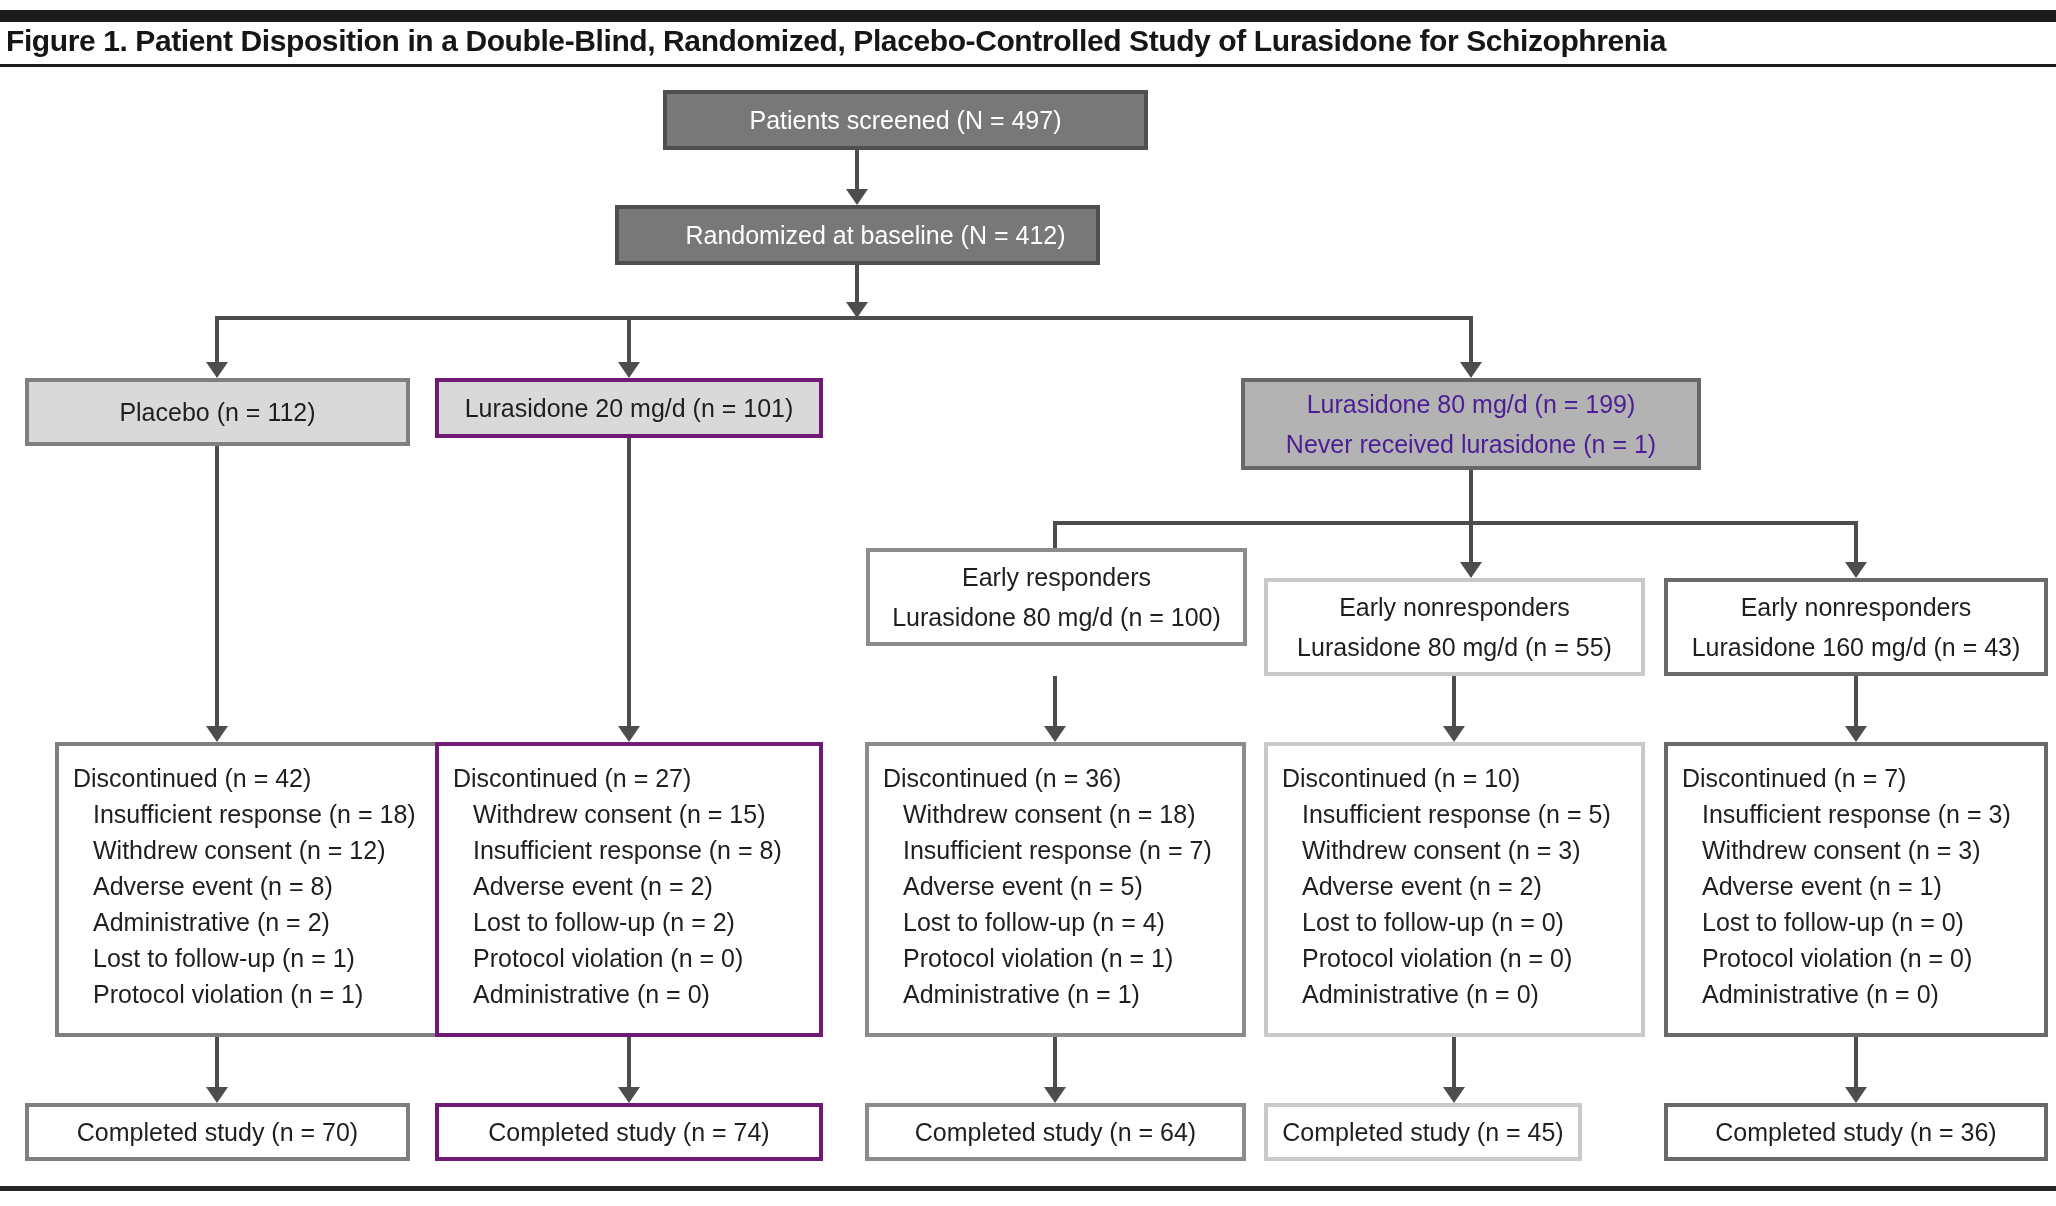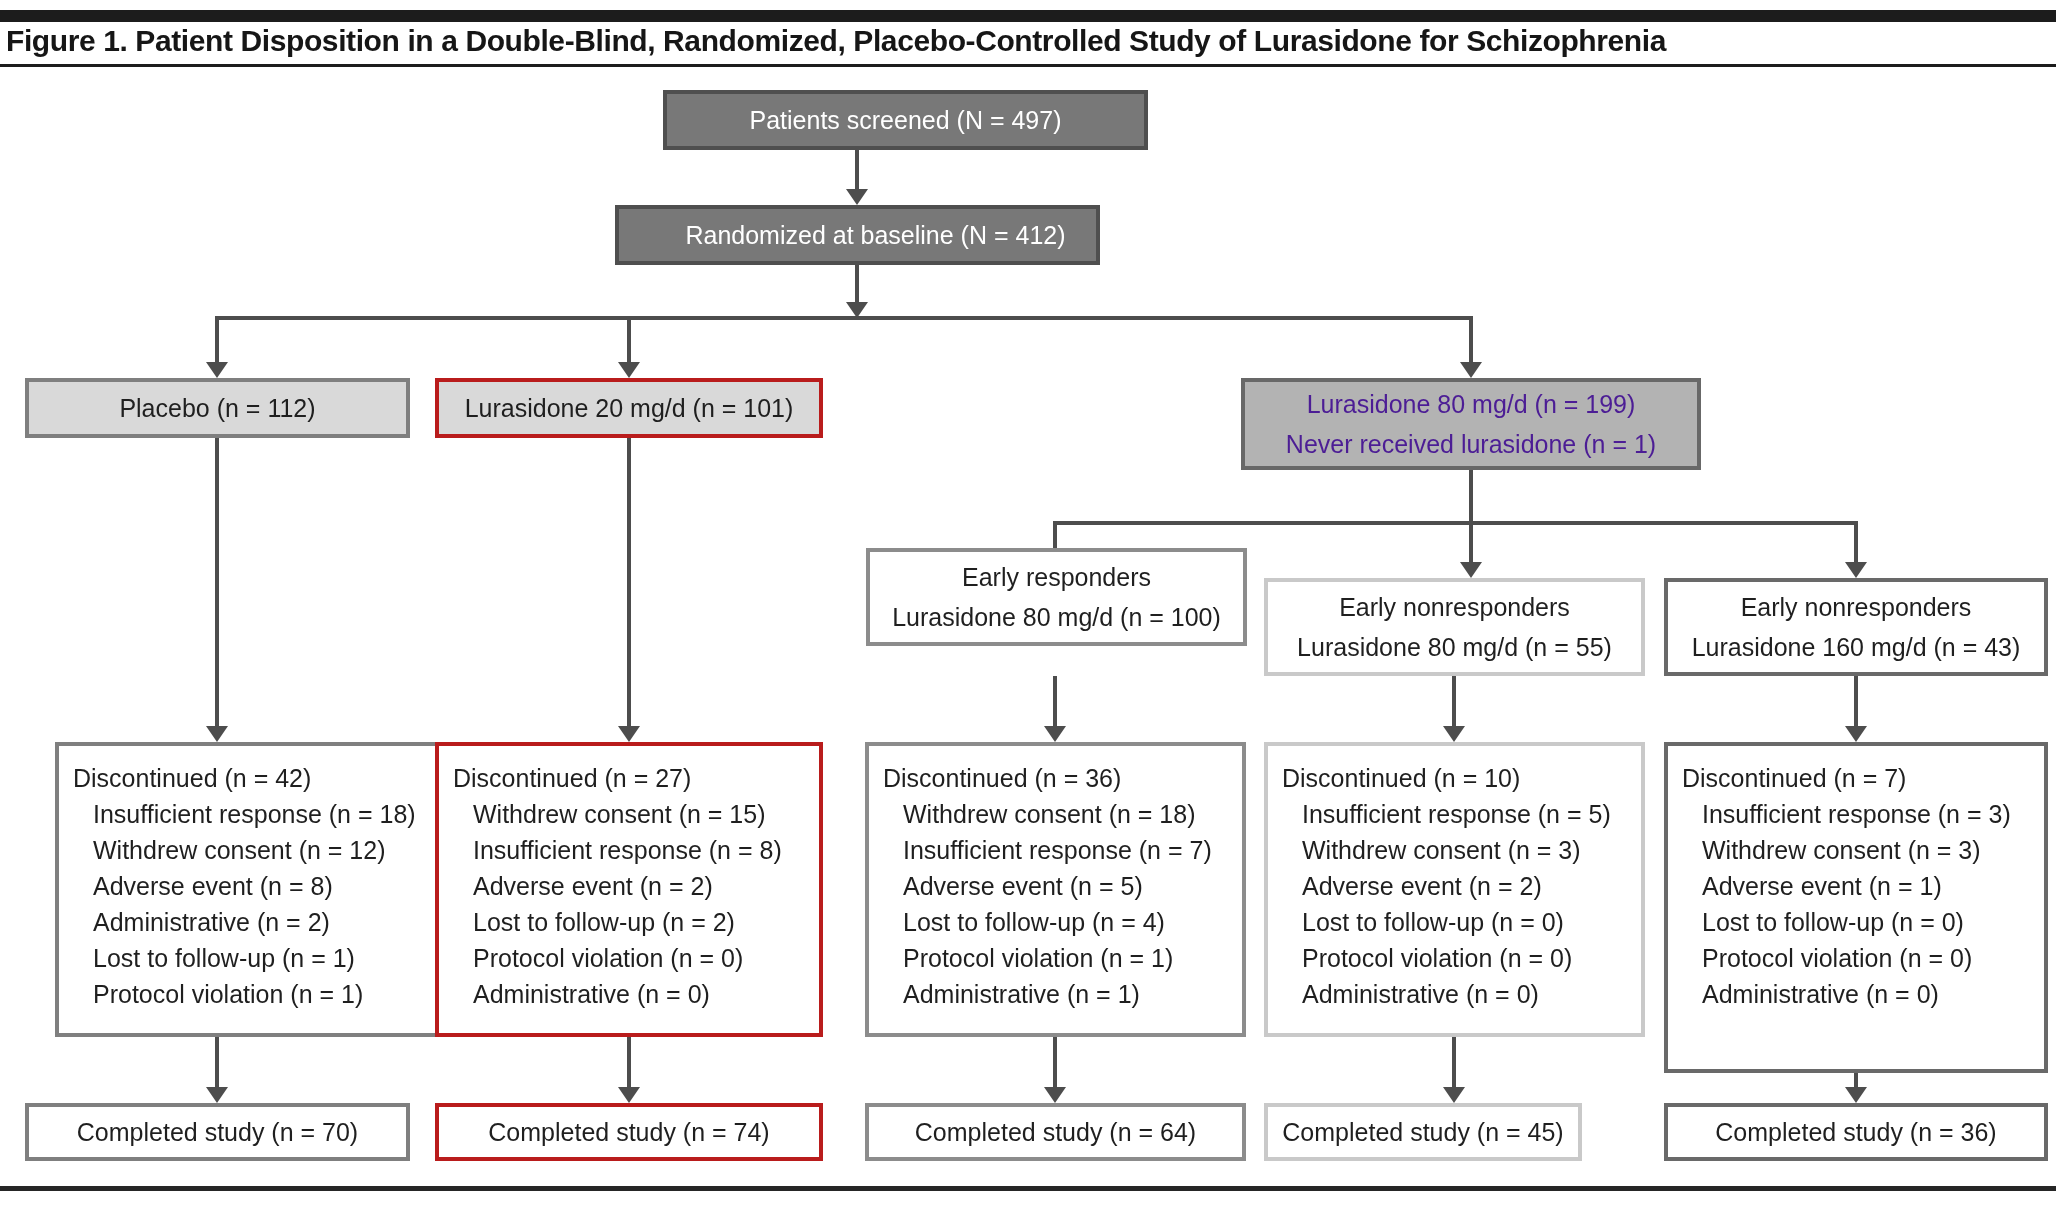--- a/index.html
+++ b/index.html
@@ -17,21 +17,21 @@
 
   
   .fbox{display:flex;flex-direction:column;justify-content:center;align-items:center;
     text-align:center;font-size:25px;line-height:34px;background:#ffffff;}
   .fbox.dark{background:#787878;border:4px solid #4f4f4f;color:#ffffff;}
   .fbox.arm-light{background:#d9d9d9;color:#1f1f1f;}
   .fbox.arm-mid{background:#b3b3b3;border:4px solid #686868;color:#4c1d95;}
   .two-line{line-height:40px;}
 
   .b-c1{border:4px solid #7f7f7f;}
-  .b-c2{border:4px solid #b91c1c;align-items:center;}
+  .b-c2{border:4px solid #701a75;align-items:center;}
   .b-c3{border:4px solid #8c8c8c;}
   .b-c4{border:4px solid #c9c9c9;}
   .b-c5{border:4px solid #696969;}
 
   
   .dbox{font-size:25px;line-height:36px;background:#ffffff;
     padding:14px 8px 0 14px;text-align:left;white-space:nowrap;}
   .dbox .reason{padding-left:20px;}
 
   #connectors{left:0;top:0;width:2056px;height:1206px;pointer-events:none;}
@@ -88,21 +88,21 @@
   </g>
 </svg>
 
 <div class="abs fbox dark" style="left:615px;top:90px;width:485px;height:60px;margin-left:48px;">
   <span>Patients screened (N = 497)</span>
 </div>
 <div class="abs fbox dark" style="left:615px;top:205px;width:485px;height:60px;padding-left:36px;">
   <span>Randomized at baseline (N = 412)</span>
 </div>
 
-<div class="abs fbox arm-light b-c1" style="left:25px;top:378px;width:385px;height:60px;">
+<div class="abs fbox arm-light b-c1" style="left:25px;top:378px;width:385px;height:68px;">
   <span>Placebo (n = 112)</span>
 </div>
 <div class="abs fbox arm-light b-c2" style="left:435px;top:378px;width:388px;height:60px;">
   <span>Lurasidone 20 mg/d (n = 101)</span>
 </div>
 <div class="abs fbox arm-mid two-line" style="left:1241px;top:378px;width:460px;height:92px;">
   <span>Lurasidone 80 mg/d (n = 199)</span>
   <span>Never received lurasidone (n = 1)</span>
 </div>
 
@@ -148,21 +148,21 @@
 </div>
 <div class="abs dbox b-c4" style="left:1264px;top:742px;width:381px;height:295px;">
   <div>Discontinued (n = 10)</div>
   <div class="reason">Insufficient response (n = 5)</div>
   <div class="reason">Withdrew consent (n = 3)</div>
   <div class="reason">Adverse event (n = 2)</div>
   <div class="reason">Lost to follow-up (n = 0)</div>
   <div class="reason">Protocol violation (n = 0)</div>
   <div class="reason">Administrative (n = 0)</div>
 </div>
-<div class="abs dbox b-c5" style="left:1664px;top:742px;width:384px;height:331px;">
+<div class="abs dbox b-c5" style="left:1664px;top:742px;width:384px;height:295px;">
   <div>Discontinued (n = 7)</div>
   <div class="reason">Insufficient response (n = 3)</div>
   <div class="reason">Withdrew consent (n = 3)</div>
   <div class="reason">Adverse event (n = 1)</div>
   <div class="reason">Lost to follow-up (n = 0)</div>
   <div class="reason">Protocol violation (n = 0)</div>
   <div class="reason">Administrative (n = 0)</div>
 </div>
 
 <div class="abs fbox b-c1" style="left:25px;top:1103px;width:385px;height:58px;">

